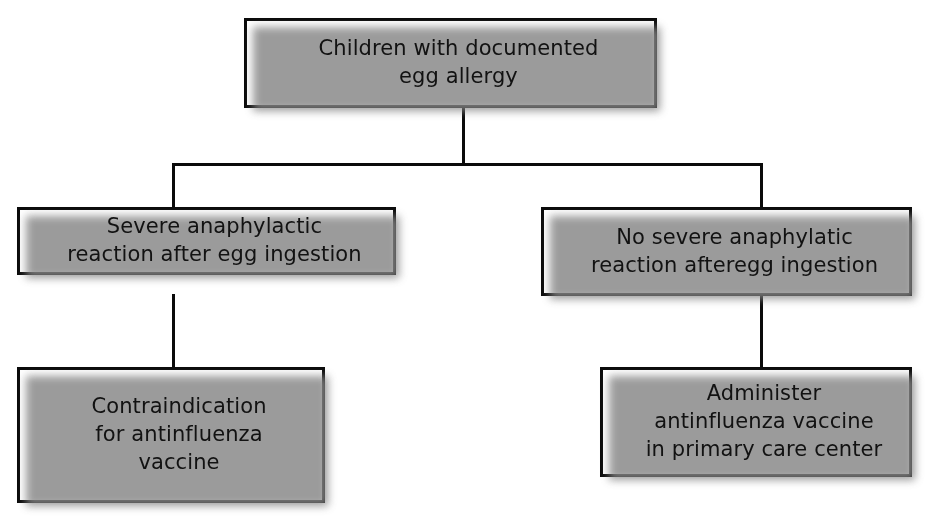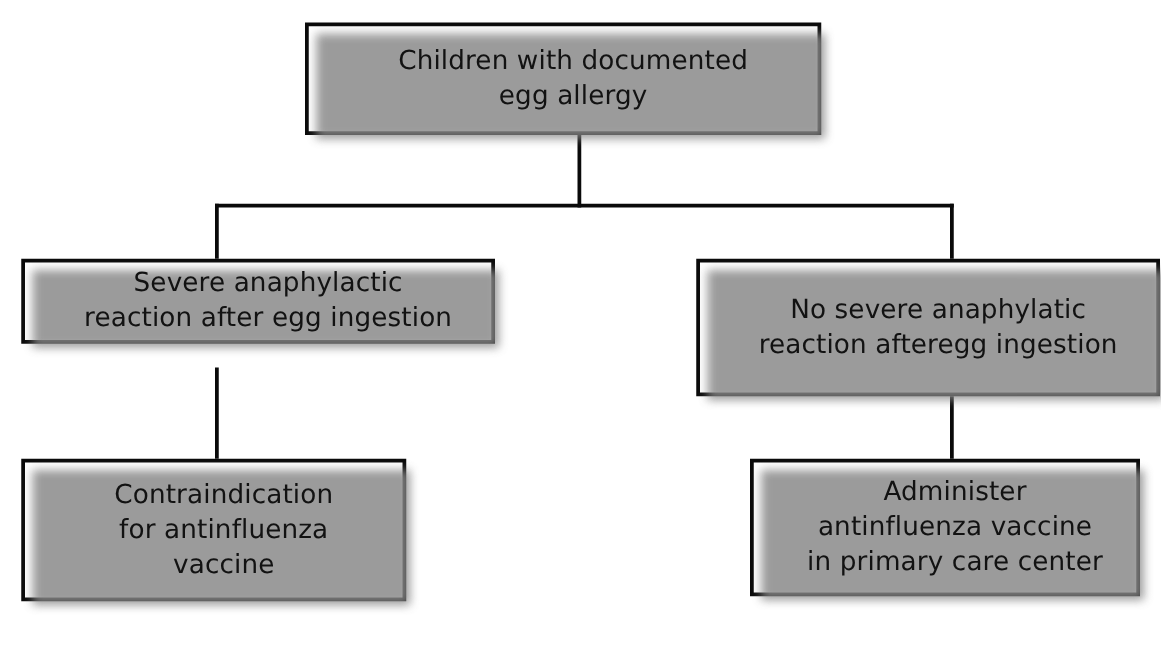--- a/index.html
+++ b/index.html
@@ -52,22 +52,22 @@
     font-size: 21px;
     line-height: 1.32;
     letter-spacing: 0.1px;
     white-space: pre-line;
     padding: 0 8px;
   }
 
   
   #node-root        { left: 244px; top: 18px;  width: 413px; height: 90px;  }
   #node-severe      { left: 17px;  top: 207px; width: 379px; height: 68px;  }
-  #node-nosevere    { left: 541px; top: 207px; width: 371px; height: 110px; margin-left: 16px;  }
-  #node-contra      { left: 17px;  top: 367px; width: 308px; height: 114px; }
+  #node-nosevere    { left: 541px; top: 207px; width: 371px; height: 89px;  }
+  #node-contra      { left: 17px;  top: 367px; width: 308px; height: 136px; }
   #node-administer  { left: 600px; top: 367px; width: 312px; height: 110px; }
 
   
   .conn {
     position: absolute;
     background: #0a0a0a;
     z-index: 1;
   }
   .conn-v { width: 3px; }
   .conn-h { height: 3px; }

